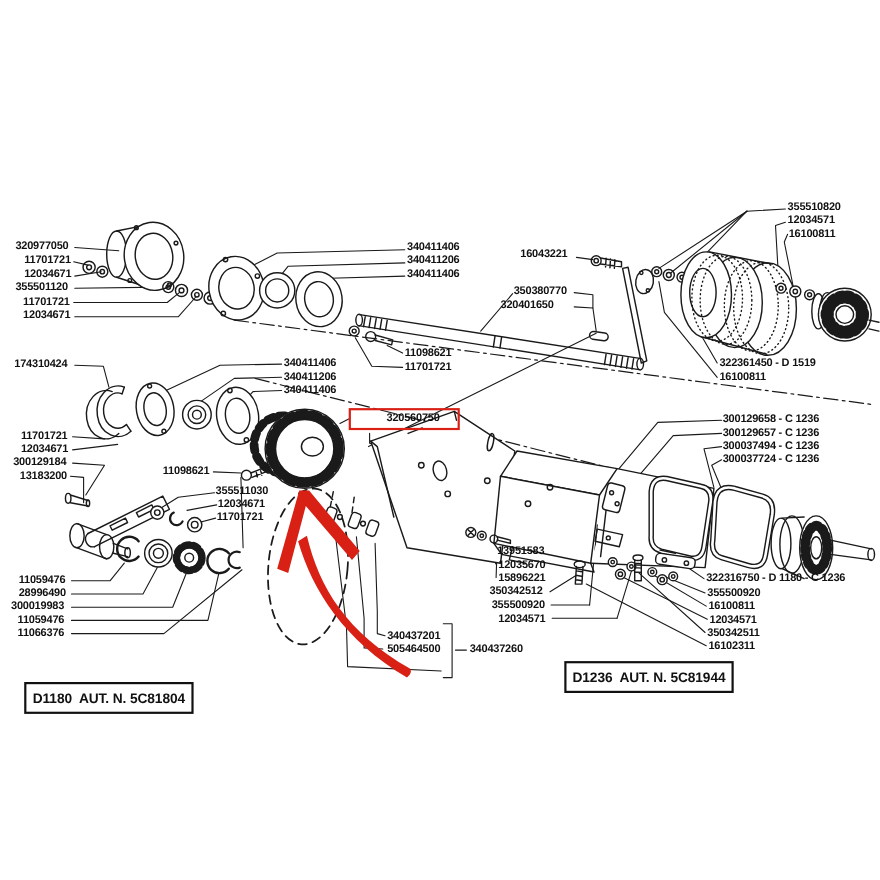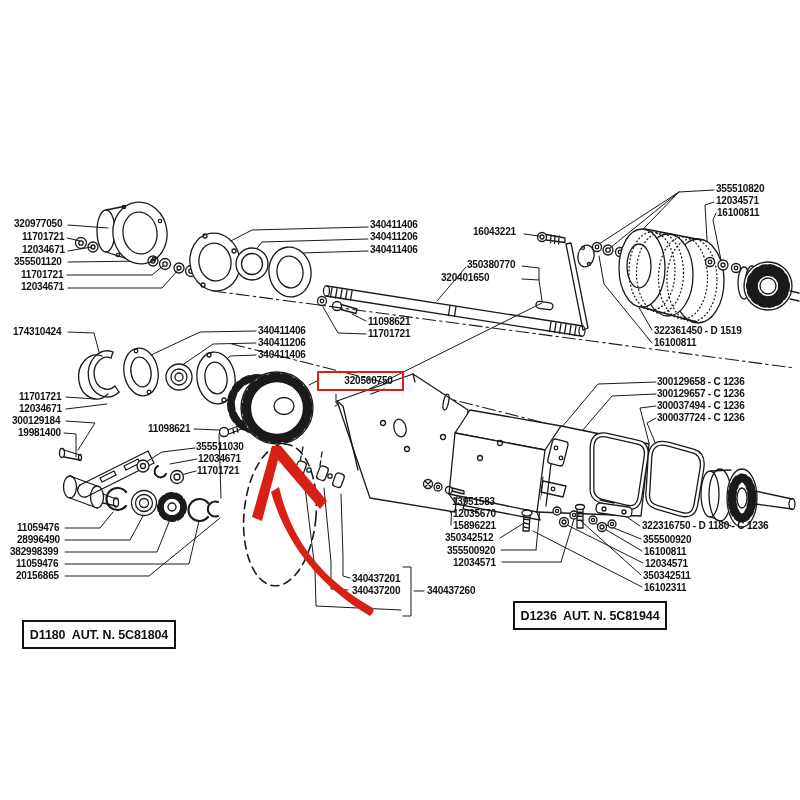--- a/index.html
+++ b/index.html
@@ -12,21 +12,21 @@
     position:absolute; font-size:10px; font-weight:700; color:#111;
     letter-spacing:-0.2px; white-space:nowrap; line-height:1;
   }
   .caption {
     position:absolute; width:150px; height:25px; border:2px solid #111;
     display:flex; align-items:center; justify-content:center;
     font-size:12.5px; font-weight:700; letter-spacing:-0.1px; color:#111;
     white-space:pre;
   }
   .hl-box {
-    position:absolute; left:317px; top:371px; width:87px; height:20px;
+    position:absolute; left:317px; top:371px; width:101px; height:20px;
     border:2px solid var(--red,#d92015); box-sizing:border-box;
     display:flex; align-items:center; justify-content:center;padding-left:16px;
   }
   .hl-box .lbl { position:static; }
   svg .dot { stroke-dasharray:0.8 3; stroke-width:1.3; }
   svg .cl  { stroke-dasharray:13 4 2.5 4; stroke-width:1.1; }
   svg .tube-o { stroke-width:5; }
   svg .tube-i { stroke:#fff; stroke-width:2.4; }
   svg .red-fill { fill:var(--red,#d92015); stroke:none; }
 </style>
@@ -409,64 +409,64 @@
 <div class="lbl" style="left:21px;top:270px">11701721</div>
 <div class="lbl" style="left:21px;top:282px">12034671</div>
 <div class="lbl" style="left:13px;top:327px">174310424</div>
 
 <div class="lbl" style="left:370px;top:220px">340411406</div>
 <div class="lbl" style="left:370px;top:232px">340411206</div>
 <div class="lbl" style="left:370px;top:245px">340411406</div>
 
 <div class="lbl" style="left:473px;top:227px">16043221</div>
 <div class="lbl" style="left:467px;top:260px">350380770</div>
-<div class="lbl" style="left:441px;top:273px">320401650</div>
+<div class="lbl" style="left:455px;top:273px">320401650</div>
 <div class="lbl" style="left:368px;top:317px">11098621</div>
 <div class="lbl" style="left:368px;top:329px">11701721</div>
 
 <div class="lbl" style="left:716px;top:184px">355510820</div>
 <div class="lbl" style="left:716px;top:196px">12034571</div>
 <div class="lbl" style="left:717px;top:208px">16100811</div>
 <div class="lbl" style="left:654px;top:326px">322361450 - D 1519</div>
 <div class="lbl" style="left:654px;top:338px">16100811</div>
 
 <div class="lbl" style="left:258px;top:326px">340411406</div>
 <div class="lbl" style="left:258px;top:338px">340411206</div>
 <div class="lbl" style="left:258px;top:350px">340411406</div>
 
 <div class="lbl" style="left:19px;top:392px">11701721</div>
 <div class="lbl" style="left:19px;top:404px">12034671</div>
 <div class="lbl" style="left:12px;top:416px">300129184</div>
-<div class="lbl" style="left:18px;top:428px">19981400</div>
+<div class="lbl" style="left:18px;top:428px">13183200</div>
 
 <div class="lbl" style="left:148px;top:424px">11098621</div>
 <div class="lbl" style="left:196px;top:442px">355511030</div>
 <div class="lbl" style="left:198px;top:454px">12034671</div>
 <div class="lbl" style="left:197px;top:466px">11701721</div>
 
 <div class="lbl" style="left:657px;top:377px">300129658 - C 1236</div>
 <div class="lbl" style="left:657px;top:389px">300129657 - C 1236</div>
 <div class="lbl" style="left:657px;top:401px">300037494 - C 1236</div>
 <div class="lbl" style="left:657px;top:413px">300037724 - C 1236</div>
 
 <div class="lbl" style="left:17px;top:523px">11059476</div>
 <div class="lbl" style="left:17px;top:535px">28996490</div>
-<div class="lbl" style="left:10px;top:547px">382998399</div>
+<div class="lbl" style="left:10px;top:547px">300019983</div>
 <div class="lbl" style="left:16px;top:559px">11059476</div>
-<div class="lbl" style="left:16px;top:571px">20156865</div>
+<div class="lbl" style="left:16px;top:571px">11066376</div>
 
 <div class="lbl" style="left:452px;top:497px">13951583</div>
 <div class="lbl" style="left:453px;top:509px">12035670</div>
 <div class="lbl" style="left:453px;top:521px">15896221</div>
 <div class="lbl" style="left:445px;top:533px">350342512</div>
 <div class="lbl" style="left:447px;top:546px">355500920</div>
 <div class="lbl" style="left:453px;top:558px">12034571</div>
 
 <div class="lbl" style="left:352px;top:574px">340437201</div>
-<div class="lbl" style="left:352px;top:586px">340437200</div>
+<div class="lbl" style="left:352px;top:586px">505464500</div>
 <div class="lbl" style="left:427px;top:586px">340437260</div>
 
 <div class="lbl" style="left:642px;top:521px">322316750 - D 1180 - C 1236</div>
 <div class="lbl" style="left:643px;top:535px">355500920</div>
 <div class="lbl" style="left:644px;top:547px">16100811</div>
 <div class="lbl" style="left:645px;top:559px">12034571</div>
 <div class="lbl" style="left:643px;top:571px">350342511</div>
 <div class="lbl" style="left:644px;top:583px">16102311</div>
 
 <div class="caption" style="left:22px;top:620px">D1180  AUT. N. 5C81804</div>

